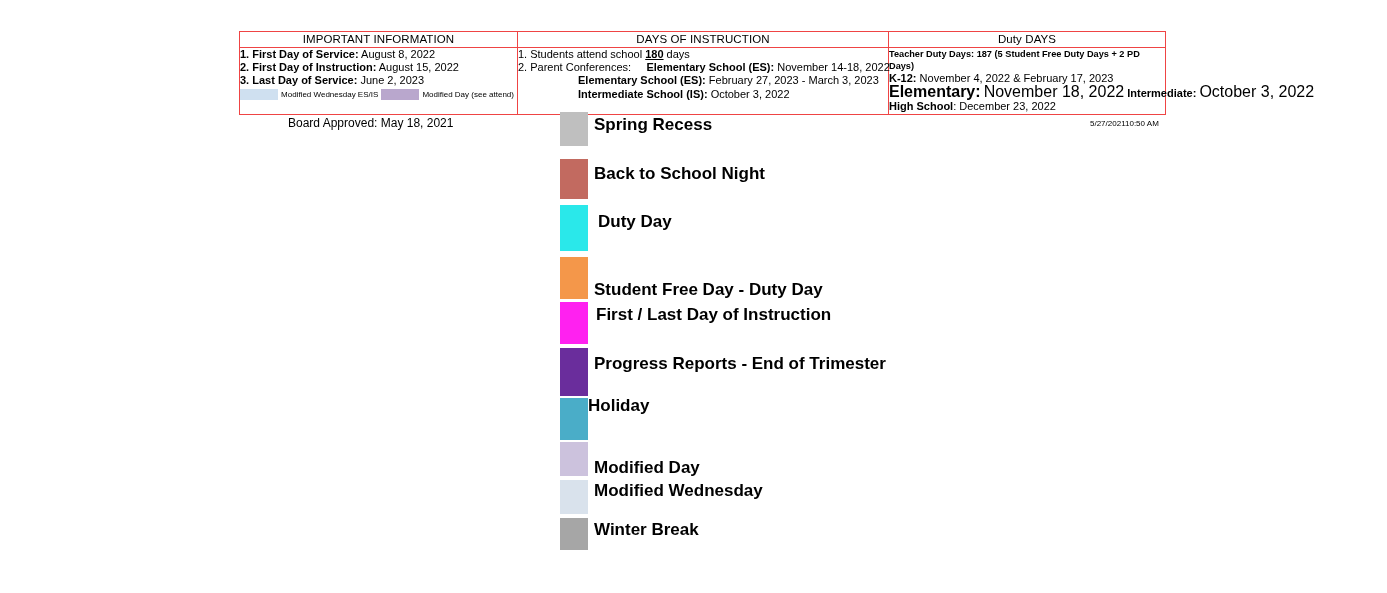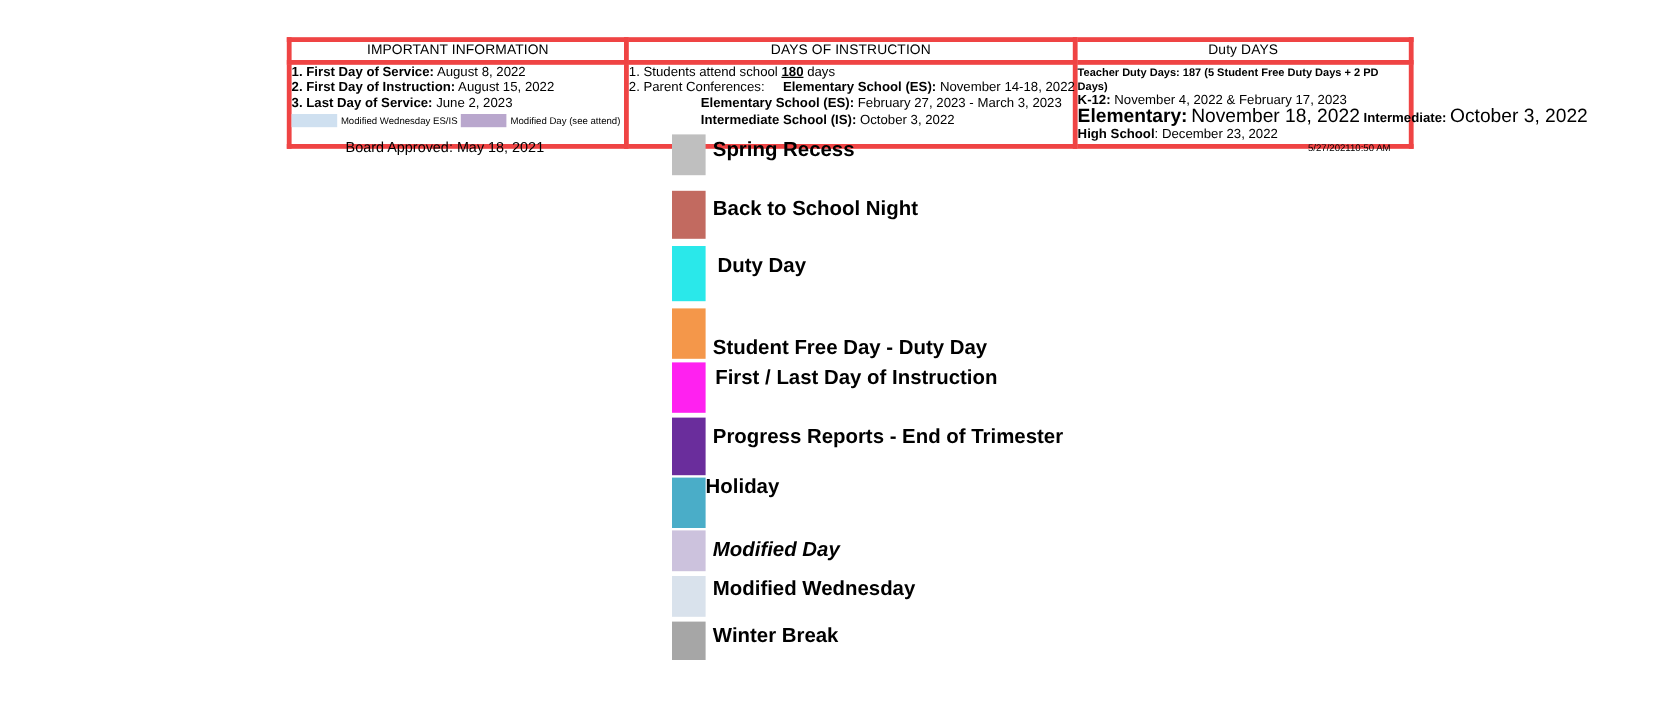--- a/index.html
+++ b/index.html
@@ -19,21 +19,21 @@
   
   #info-table {
     position: absolute;
     left: 239px;
     top: 31px;
     width: 923px;
     border-collapse: collapse;
     table-layout: fixed;
   }
   #info-table td {
-    border: 4px solid #ef4444;
+    border: 1px solid #ef4444;
     padding: 0;
     vertical-align: top;
   }
   .col-a { width: 277px; }
   .col-b { width: 370px; }
   .col-c { width: 276px; }
 
   .tbl-head {
     text-align: center;
     font-size: 11.5px;
@@ -220,21 +220,21 @@
     <div class="legend-row">
       <div class="legend-swatch" style="top: 236px; height: 48px; background: rgb(106, 45, 156);"></div>
       <div class="legend-label" style="top: 242px; left: 34px;">Progress Reports - End of Trimester</div>
     </div>
     <div class="legend-row">
       <div class="legend-swatch" style="top: 286px; height: 42px; background: rgb(74, 173, 200);"></div>
       <div class="legend-label" style="top: 284px; left: 28px;">Holiday</div>
     </div>
     <div class="legend-row">
       <div class="legend-swatch" style="top: 330px; height: 34px; background: rgb(204, 194, 221);"></div>
-      <div class="legend-label" style="top: 336px; left: 34px; font-style: italic;">Modified Day</div>
+      <div class="legend-label" style="top: 346px; left: 34px;">Modified Day</div>
     </div>
     <div class="legend-row">
       <div class="legend-swatch" style="top: 368px; height: 34px; background: rgb(217, 226, 236);"></div>
       <div class="legend-label" style="top: 369px; left: 34px;">Modified Wednesday</div>
     </div>
     <div class="legend-row">
       <div class="legend-swatch" style="top: 406px; height: 32px; background: rgb(166, 166, 166);"></div>
       <div class="legend-label" style="top: 408px; left: 34px;">Winter Break</div>
     </div>
   </div>

